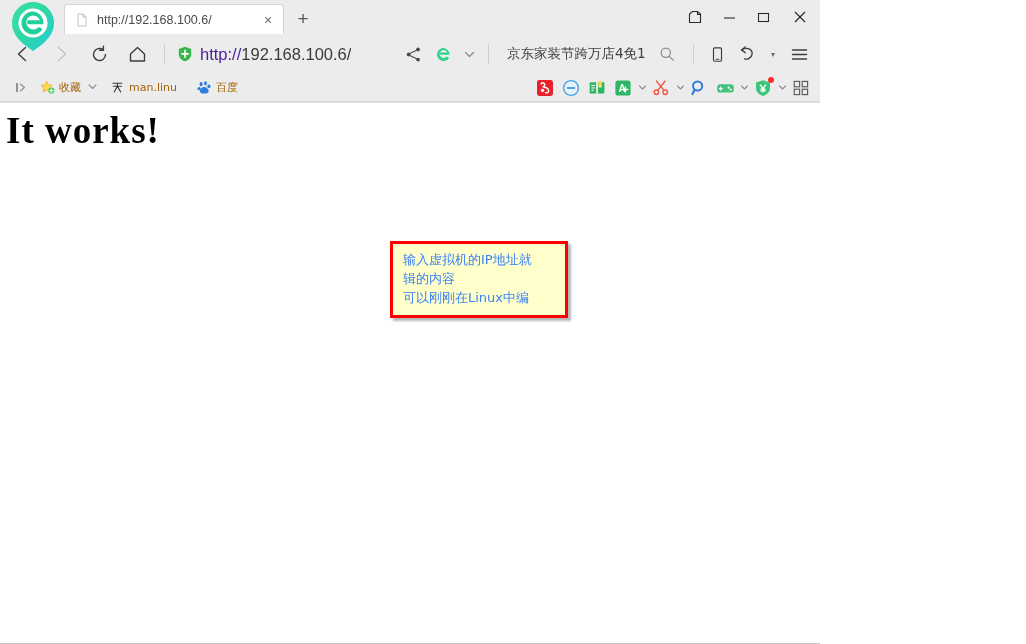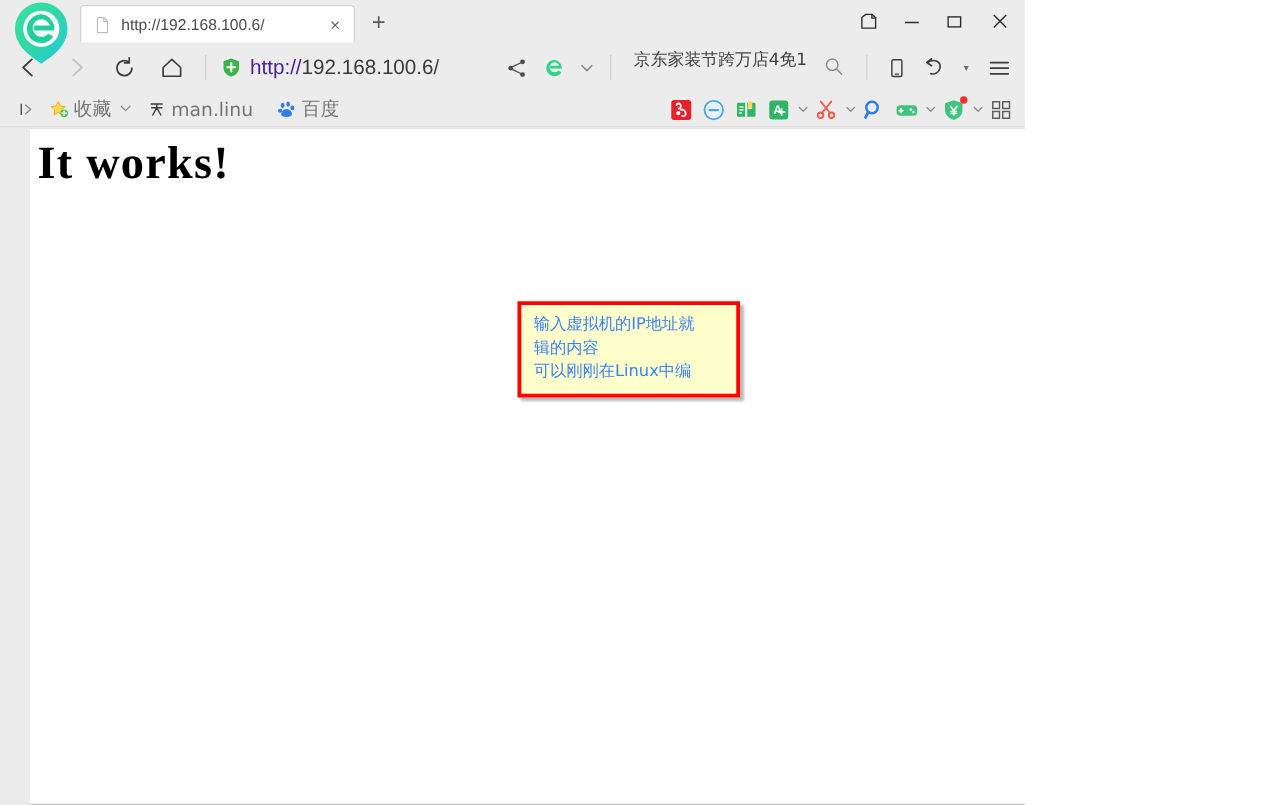--- a/index.html
+++ b/index.html
@@ -60,51 +60,51 @@
   .urltext{
     font-size:16.5px;color:#3a3a3a;white-space:nowrap;overflow:hidden;text-overflow:ellipsis;
     font-family:"Liberation Sans",sans-serif;letter-spacing:0;
   }
   .urltext .scheme{color:#4c1d95;}
 
   .tb-icon{width:30px;height:34px;display:flex;align-items:center;justify-content:center;cursor:pointer;color:#555;}
   .tb-icon.small{width:22px;}
 
   .searchbox{
-    display:flex;height:30px;min-width:188px;padding:0 4px 0 10px;box-sizing:border-box;
+    display:flex;align-items:center;height:30px;min-width:188px;padding:0 4px 0 10px;box-sizing:border-box;
   }
   .searchtext{
     font-size:13.5px;color:#3f3f3f;white-space:nowrap;overflow:hidden;text-overflow:ellipsis;flex:1;
     font-family:"DejaVu Sans","Liberation Sans",sans-serif;
   }
   .search-go{width:28px;height:28px;display:flex;align-items:center;justify-content:center;cursor:pointer;color:#8b8b8b;}
 
   .caret{font-size:9px;color:#8d8d8d;margin-left:1px;}
 
   
   .bmbar{
     height:28px;flex:0 0 28px;background:#ececed;display:flex;align-items:center;
     padding:0 6px 0 8px;box-sizing:border-box;border-bottom:1px solid #dcdcdc;
   }
   .bm{
     display:flex;align-items:center;height:22px;padding:0 6px;cursor:pointer;border-radius:2px;
-    font-size:15px;color:#737373;white-space:nowrap;
+    font-size:11px;color:#a16207;white-space:nowrap;
     font-family:"DejaVu Sans","Liberation Sans",sans-serif;
   }
   .bm .bmicon{width:15px;height:15px;margin-right:4px;flex:0 0 15px;display:flex;align-items:center;justify-content:center;}
   .bmbar-spacer{flex:1;}
   .ext{
     width:26px;height:24px;display:flex;align-items:center;justify-content:center;cursor:pointer;position:relative;
   }
   .ext-wrap{display:flex;align-items:center;}
 
   
   .content{
     flex:1;background:#ffffff;position:relative;overflow:hidden;
-    border-top:1px solid #dcdcdc;border-bottom:1px solid #c8c8c8;margin-left:24px;
+    border-top:1px solid #dcdcdc;border-bottom:1px solid #c8c8c8;
   }
   .itworks{
     position:absolute;left:6px;top:6px;
     font-family:"Liberation Serif","DejaVu Serif",serif;
     font-size:37px;font-weight:700;color:#000000;letter-spacing:1px;white-space:nowrap;
   }
   .note{
     position:absolute;left:390px;top:138px;width:178px;
     background:#ffffcc;border:3px solid #ff0000;
     box-shadow:3px 3px 2px rgba(0,0,0,.28);

